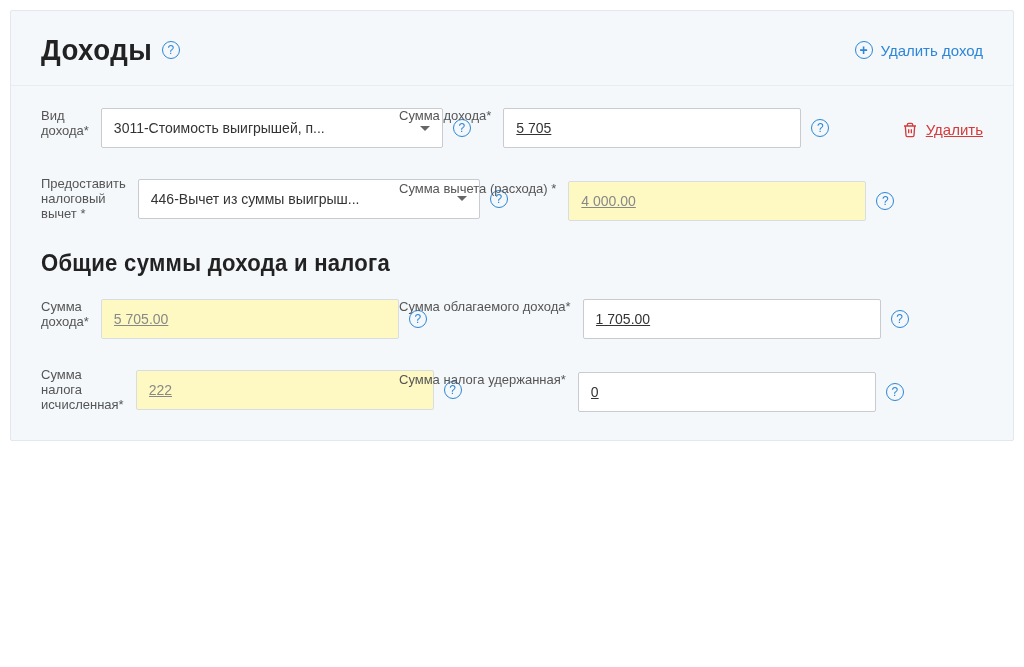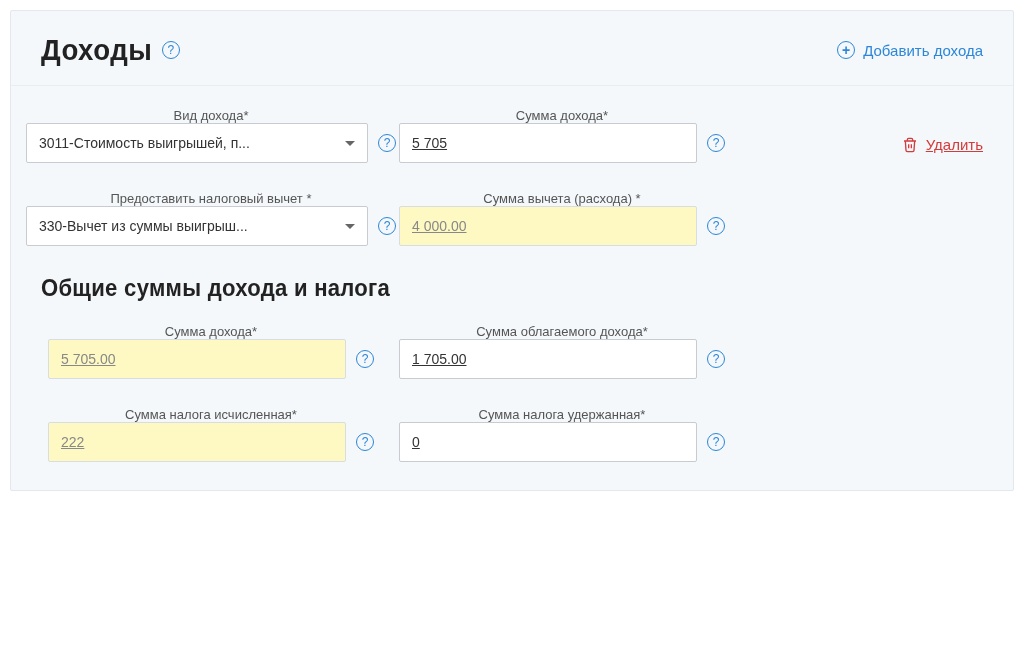--- a/index.html
+++ b/index.html
@@ -79,23 +79,22 @@
       padding: 22px 30px 28px 30px;
     }
     .form-row {
       display: flex;
       align-items: flex-end;
       gap: 18px;
       margin-bottom: 28px;
     }
     .field-group {
       display: flex;
-      flex-direction: column;
-      gap: 0;
-      align-items: center;
+      flex-direction: row;
+      gap: 12px;
     }
     .field-label {
       font-size: 13px;
       color: #555;
     }
     .field-wrap {
       display: flex;
       align-items: center;
       gap: 10px;
     }
@@ -180,21 +179,21 @@
 <body>
 
 <div class="panel">
   <div class="panel-header">
     <div class="panel-title-wrap">
       <span class="panel-title">Доходы</span>
       <span class="help-icon">?</span>
     </div>
     <button class="add-button">
       <span class="plus-circle">+</span>
-      <span>Добавить дохода</span>
+      <span>Удалить доход</span>
     </button>
   </div>
 
   <div class="panel-body">
 
     <div class="form-row">
       <div class="field-group col-left">
         <span class="field-label">Вид дохода*</span>
         <div class="field-wrap">
           <div class="select-box">
@@ -221,21 +220,21 @@
         </svg>
         <span>Удалить</span>
       </button>
     </div>
 
     <div class="form-row">
       <div class="field-group col-left">
         <span class="field-label">Предоставить налоговый вычет *</span>
         <div class="field-wrap">
           <div class="select-box">
-            <span class="select-text">330-Вычет из суммы выигрыш...</span>
+            <span class="select-text">446-Вычет из суммы выигрыш...</span>
             <span class="caret"></span>
           </div>
           <span class="help-icon">?</span>
         </div>
       </div>
 
       <div class="field-group">
         <span class="field-label">Сумма вычета (расхода) *</span>
         <div class="field-wrap">
           <div class="input-box readonly">

